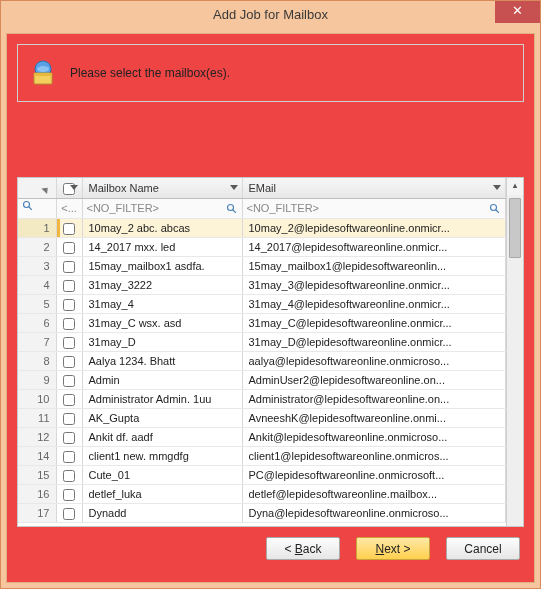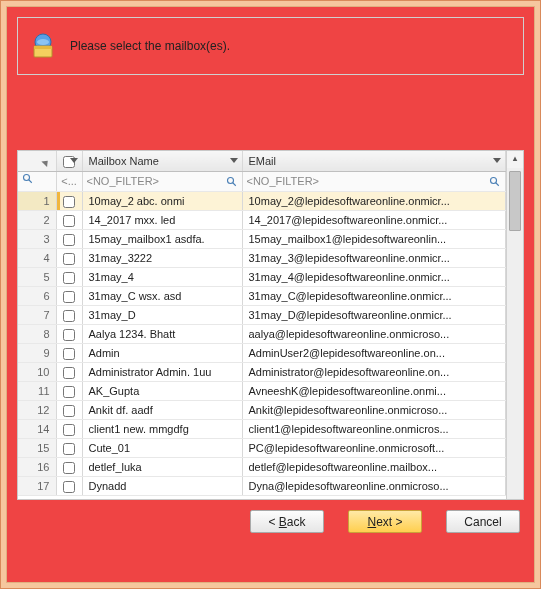--- a/index.html
+++ b/index.html
@@ -143,21 +143,21 @@
   }
   .vscroll .up, .vscroll .down {
     height:17px; text-align:center; line-height:15px; color:#555; background:#f4f4f4;
     font-size:9px;
   }
   .vscroll .thumb {
     position:absolute; left:2px; right:2px; top:20px; height:60px;
     background:#c8c8c8; border:1px solid #a8a8a8; border-radius:1px;
   }
   .button-row {
-    display:flex; justify-content:flex-end; gap:24px;
+    display:flex; justify-content:flex-end; gap:16px;
     padding: 10px 4px 0 0;
   }
   .btn {
     min-width: 74px; height:23px;
     border:1px solid #a9a9a9;
     background: linear-gradient(#fdfdfd,#e6e6e6);
     font-size:12px; color:#222;
     border-radius:2px;
     display:flex;align-items:center;justify-content:center;
     padding:0 10px;
@@ -166,20 +166,26 @@
     background: linear-gradient(#ffe9a6,#ffcf4f);
     border-color:#caa23a;
   }
   .mnemonic { text-decoration: underline; }
   svg.mag-icon { width:12px;height:12px; }
 </style>
 </head>
 <body>
 
 <div class="window">
+  <div class="titlebar">
+    <div class="title-text">Add Job for Mailbox</div>
+    <div class="close-btn">
+      <span>✕</span>
+    </div>
+  </div>
 
   <div class="body">
 
     <div class="intro">
       <svg width="28" height="28" viewBox="0 0 28 28">
         <circle cx="13" cy="10" r="8" fill="#5aa0e6" stroke="#2f6fad"></circle>
         <path d="M7 10 a6 3 0 0 0 12 0 a6 3 0 0 0 -12 0" fill="#8cc3f2"></path>
         <rect x="4" y="14" width="18" height="11" rx="1" fill="#f4cf5e" stroke="#b6902d"></rect>
         <rect x="4" y="14" width="18" height="3" fill="#e6b93e"></rect>
       </svg>
@@ -235,21 +241,21 @@
                         <circle cx="6" cy="6" r="4" fill="none" stroke="#4a7fb5" stroke-width="1.5"></circle>
                         <line x1="9" y1="9" x2="13" y2="13" stroke="#4a7fb5" stroke-width="1.5"></line>
                       </svg></span>
                 </td>
               </tr>
             </thead>
             <tbody id="tbody">
                 <tr class="row sel">
                   <td class="col-rownum">1</td>
                   <td class="col-check"><input type="checkbox" class="row-check" style=""></td>
-                  <td class="col-name">10may_2 abc. onmi</td>
+                  <td class="col-name">10may_2 abc. abcas</td>
                   <td class="col-email">10may_2@lepidesoftwareonline.onmicr...</td>
                 </tr>
                 <tr class="row">
                   <td class="col-rownum">2</td>
                   <td class="col-check"><input type="checkbox" class="row-check" style=""></td>
                   <td class="col-name">14_2017 mxx. led</td>
                   <td class="col-email">14_2017@lepidesoftwareonline.onmicr...</td>
                 </tr>
                 <tr class="row">
                   <td class="col-rownum">3</td>

